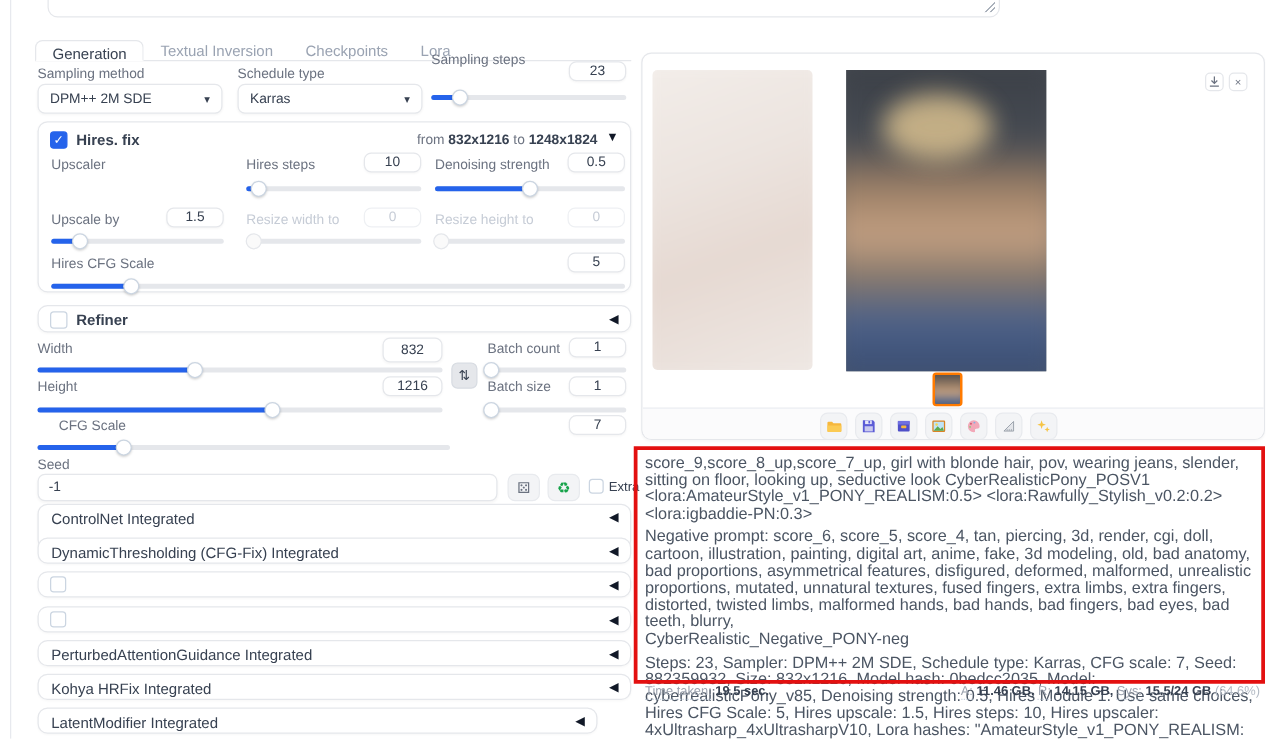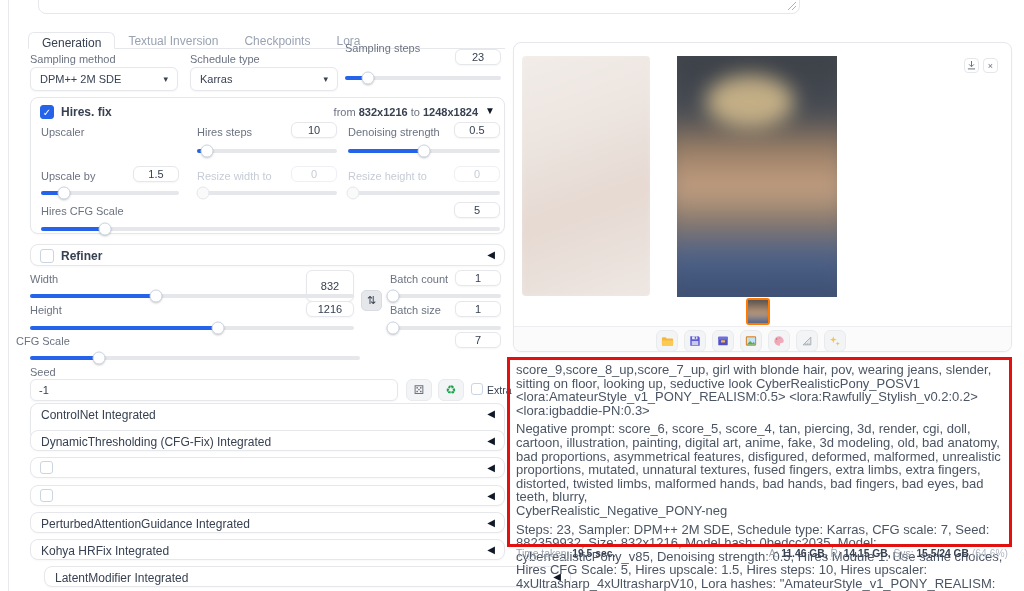--- a/index.html
+++ b/index.html
@@ -142,21 +142,21 @@
   </div>
 </div>
 
 <div class="panelbox" style="left:30px;top:244px;width:475px;height:22px;">
   <div class="abs cb" style="left:9px;top:4px;"></div>
   <div class="abs acc-title" style="left:30px;top:4px;font-weight:bold;">Refiner</div>
   <div class="abs acc-caret" style="right:9px;top:4px;">◀</div>
 </div>
 
 <div class="abs label" style="left:30px;top:273px;">Width</div>
-<div class="abs inputbox" style="left:306px;top:270px;width:48px;height:32px;">832</div>
+<div class="abs inputbox" style="left:306px;top:270px;width:48px;height:20px;">832</div>
 <div class="sl" style="left:30px;top:294px;width:324px;">
   <div class="fill" style="width:39%"></div>
     <div class="kn" style="left:39%"></div>
 </div>
 
 <div class="abs label" style="left:30px;top:304px;">Height</div>
 <div class="abs inputbox" style="left:306px;top:301px;width:48px;height:16px;">1216</div>
 <div class="sl" style="left:30px;top:326px;width:324px;">
   <div class="fill" style="width:58%"></div>
     <div class="kn" style="left:58%"></div>
@@ -171,21 +171,21 @@
 <div class="sl" style="left:390px;top:294px;width:111px;">
   <div class="kn" style="left:3%"></div>
 </div>
 
 <div class="abs label" style="left:390px;top:304px;">Batch size</div>
 <div class="abs inputbox" style="left:455px;top:301px;width:46px;height:16px;">1</div>
 <div class="sl" style="left:390px;top:326px;width:111px;">
   <div class="kn" style="left:3%"></div>
 </div>
 
-<div class="abs label" style="left:16px;top:335px;">CFG Scale</div>
+<div class="abs label" style="left:47px;top:335px;">CFG Scale</div>
 <div class="abs inputbox" style="left:455px;top:332px;width:46px;height:16px;">7</div>
 <div class="sl" style="left:30px;top:356px;width:330px;">
   <div class="fill" style="width:21%"></div>
     <div class="kn" style="left:21%"></div>
 </div>
 
 <div class="abs label" style="left:30px;top:366px;">Seed</div>
 <div class="abs inputbox" style="left:30px;top:379px;width:368px;height:22px;justify-content:flex-start;padding:0 8px;">-1</div>
 <div class="abs ebtn" style="left:406px;top:379px;width:26px;height:22px;">
   <span style="font-size:12px;color:#6b7280;">⚄</span>
@@ -213,21 +213,21 @@
   <div class="abs acc-caret" style="right:9px;top:4px;">◀</div>
 </div>
 <div class="panelbox" style="left:30px;top:512px;width:475px;height:21px;">
   <div class="abs acc-title" style="left:10px;top:4px;">PerturbedAttentionGuidance Integrated</div>
   <div class="abs acc-caret" style="right:9px;top:4px;">◀</div>
 </div>
 <div class="panelbox" style="left:30px;top:539px;width:475px;height:21px;">
   <div class="abs acc-title" style="left:10px;top:4px;">Kohya HRFix Integrated</div>
   <div class="abs acc-caret" style="right:9px;top:4px;">◀</div>
 </div>
-<div class="panelbox" style="left:44px;top:566px;width:527px;height:21px;">
+<div class="panelbox" style="left:30px;top:566px;width:448px;height:21px;">
   <div class="abs acc-title" style="left:10px;top:4px;">LatentModifier Integrated</div>
   <div class="abs acc-caret" style="right:9px;top:4px;">◀</div>
 </div>
 
 <div class="panelbox" style="left:513px;top:42px;width:499px;height:310px;overflow:hidden;">
 
   <div class="abs" style="left:8px;top:13px;width:128px;height:240px;border-radius:4px;overflow:hidden;">
     <div style="position:absolute;inset:-10px;background:linear-gradient(160deg,#f3eeea 0%,#ece4df 35%,#e6d9d2 60%,#efe9e5 100%);filter:blur(7px);"></div>
   </div>
 

